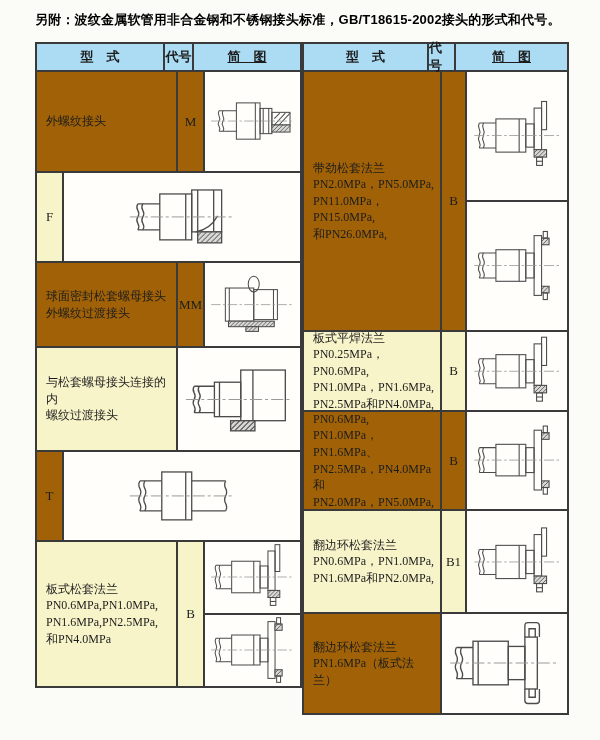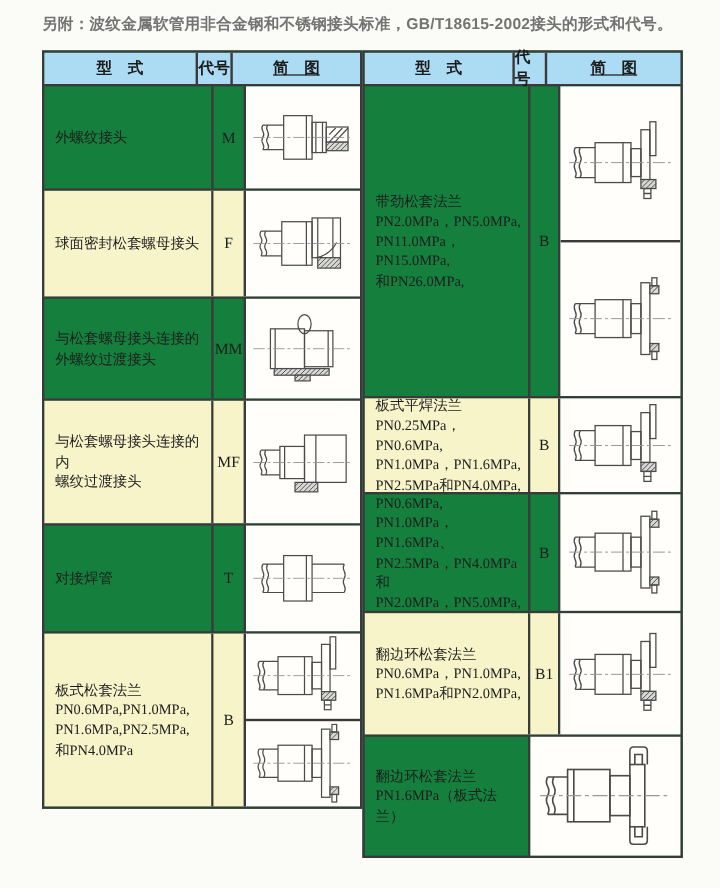--- a/index.html
+++ b/index.html
@@ -7,26 +7,26 @@
     width:600px;height:740px;
     background:var(--page-bg,#fbfbf7);
     font-family:"Liberation Serif","DejaVu Serif",serif;
     color:#1c1c1c;
     position:relative;
   }
   .page{position:relative;width:600px;height:740px;overflow:hidden;}
   .title{
     position:absolute;left:35px;top:11px;width:540px;
     font-family:"Liberation Sans","DejaVu Sans",sans-serif;
-    font-weight:bold;font-size:13px;letter-spacing:0.2px;color:#737373;
+    font-weight:bold;font-size:13px;letter-spacing:0.2px;color:#000000;
   }
   .tbl{
     position:absolute;top:42px;width:263px;
     border:2px solid var(--border,#3a3a3a);
-    background:#15803d;box-sizing:content-box;
+    background:#a16207;box-sizing:content-box;
   }
   .tbl-left{left:35px;}
   .tbl-right{left:302px;}
   .hrow{
     display:flex;height:26px;
     background:var(--header-bg,#abdcf3);
     font-weight:bold;font-size:13px;
   }
   .hcell{display:flex;align-items:center;justify-content:center;box-sizing:border-box;}
   .hc-type{width:128px;border-right:2px solid var(--border,#3a3a3a);}
@@ -65,21 +65,21 @@
 
   <div class="title">另附：波纹金属软管用非合金钢和不锈钢接头标准，GB/T18615-2002接头的形式和代号。</div>
 
   <div class="tbl tbl-left">
     <div class="hrow">
       <div class="hcell hc-type">型　式</div>
       <div class="hcell hc-code">代号</div>
       <div class="hcell hc-dg">简　图</div>
     </div>
 
-    <div class="row" style="height:87px">
+    <div class="row" style="height:101px">
       <div class="c-type">外螺纹接头</div>
       <div class="c-code">M</div>
       <div class="c-dg">
         <div class="subdg">
             <svg class="dg" viewBox="0 0 112 82" preserveAspectRatio="xMidYMid meet">
               <path d="M14 28 h22 M14 54 h22"></path>
               <path d="M14 28 c-4 6.5 4 6.5 0 13 c-4 6.5 4 6.5 0 13"></path>
               <path d="M19 28 c-4 6.5 4 6.5 0 13 c-4 6.5 4 6.5 0 13"></path>
               <rect x="36" y="18" width="30" height="46"></rect>
               <path d="M60 18 V64"></path>
@@ -93,21 +93,20 @@
               <path class="hl2" d="M86 55 L95 46"></path>
               <path class="hl2" d="M91 55 L100 46"></path>
               <path class="hl2" d="M96 55 L104 47"></path>
               <path class="cl" d="M4 41 H108"></path>
             </svg>
           </div>
       </div>
     </div>
 
     <div class="row hl" style="height:90px">
-      <div class="c-type">球面密封松套螺母接头</div>
       <div class="c-code">F</div>
       <div class="c-dg">
         <div class="subdg">
             <svg class="dg" viewBox="0 0 112 82" preserveAspectRatio="xMidYMid meet">
               <path d="M12 28 h22 M12 54 h22"></path>
               <path d="M12 28 c-4 6.5 4 6.5 0 13 c-4 6.5 4 6.5 0 13"></path>
               <path d="M17 28 c-4 6.5 4 6.5 0 13 c-4 6.5 4 6.5 0 13"></path>
               <rect x="34" y="18" width="32" height="46"></rect>
               <path d="M60 18 V64"></path>
               <rect x="66" y="14" width="30" height="42"></rect>
@@ -120,21 +119,21 @@
               <path class="hl2" d="M80 67 L91 56"></path>
               <path class="hl2" d="M85 67 L96 56"></path>
               <path class="hl2" d="M90 67 L96 61"></path>
               <path class="cl" d="M4 41 H108"></path>
             </svg>
           </div>
       </div>
     </div>
 
     <div class="row" style="height:85px">
-      <div class="c-type">与松套螺母接头连接的
+      <div class="c-type">球面密封松套螺母接头
 外螺纹过渡接头</div>
       <div class="c-code">MM</div>
       <div class="c-dg">
         <div class="subdg">
             <svg class="dg" viewBox="0 0 112 82" preserveAspectRatio="xMidYMid meet">
               <rect x="22" y="20" width="36" height="42"></rect>
               <path d="M27 20 V62"></path>
               <rect x="58" y="22" width="30" height="38"></rect>
               <path d="M83 22 V60"></path>
               <ellipse cx="58" cy="15" rx="7" ry="10"></ellipse>
@@ -157,21 +156,20 @@
               <path class="hl2" d="M56 75 L62 69"></path>
               <path class="cl" d="M4 41 H108"></path>
             </svg>
           </div>
       </div>
     </div>
 
     <div class="row hl" style="height:104px">
       <div class="c-type">与松套螺母接头连接的内
 螺纹过渡接头</div>
-      <div class="c-code">MF</div>
       <div class="c-dg">
         <div class="subdg">
             <svg class="dg" viewBox="0 0 112 82" preserveAspectRatio="xMidYMid meet">
               <path d="M12 28 h20 M12 54 h20"></path>
               <path d="M12 28 c-4 6.5 4 6.5 0 13 c-4 6.5 4 6.5 0 13"></path>
               <path d="M17 28 c-4 6.5 4 6.5 0 13 c-4 6.5 4 6.5 0 13"></path>
               <rect x="32" y="24" width="26" height="34"></rect>
               <path d="M37 24 V58"></path>
               <rect x="58" y="12" width="44" height="50"></rect>
               <path d="M70 12 V62"></path>
@@ -182,21 +180,20 @@
               <path class="hl2" d="M57 72 L67 62"></path>
               <path class="hl2" d="M62 72 L72 62"></path>
               <path class="hl2" d="M67 72 L72 67"></path>
               <path class="cl" d="M4 41 H108"></path>
             </svg>
           </div>
       </div>
     </div>
 
     <div class="row" style="height:90px">
-      <div class="c-type">对接焊管</div>
       <div class="c-code">T</div>
       <div class="c-dg">
         <div class="subdg">
             <svg class="dg" viewBox="0 0 112 82" preserveAspectRatio="xMidYMid meet">
               <path d="M14 26 h22 M14 56 h22"></path>
               <path d="M14 26 c-4 7.5 4 7.5 0 15 c-4 7.5 4 7.5 0 15"></path>
               <path d="M19 26 c-4 7.5 4 7.5 0 15 c-4 7.5 4 7.5 0 15"></path>
               <rect x="36" y="17" width="30" height="48"></rect>
               <path d="M60 17 V65"></path>
               <path d="M66 26 H100 M66 56 H100"></path>

